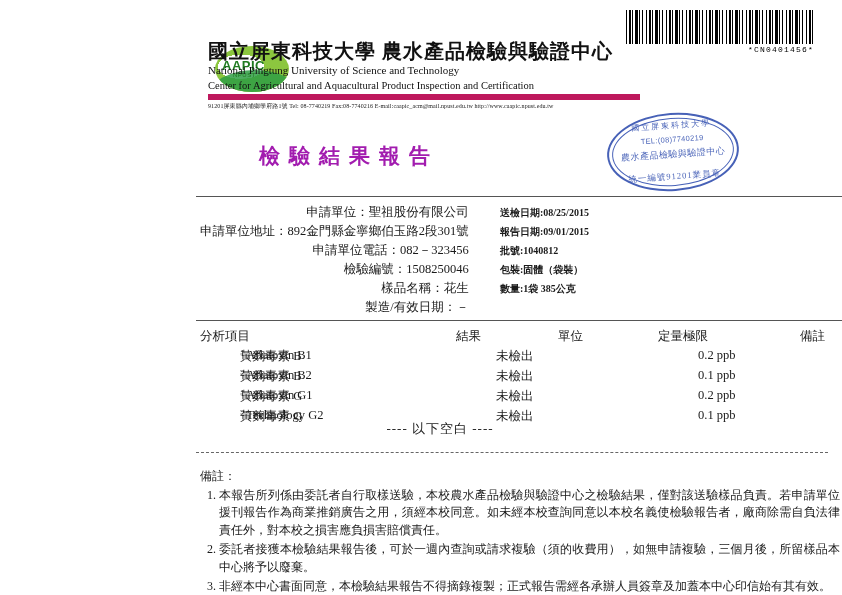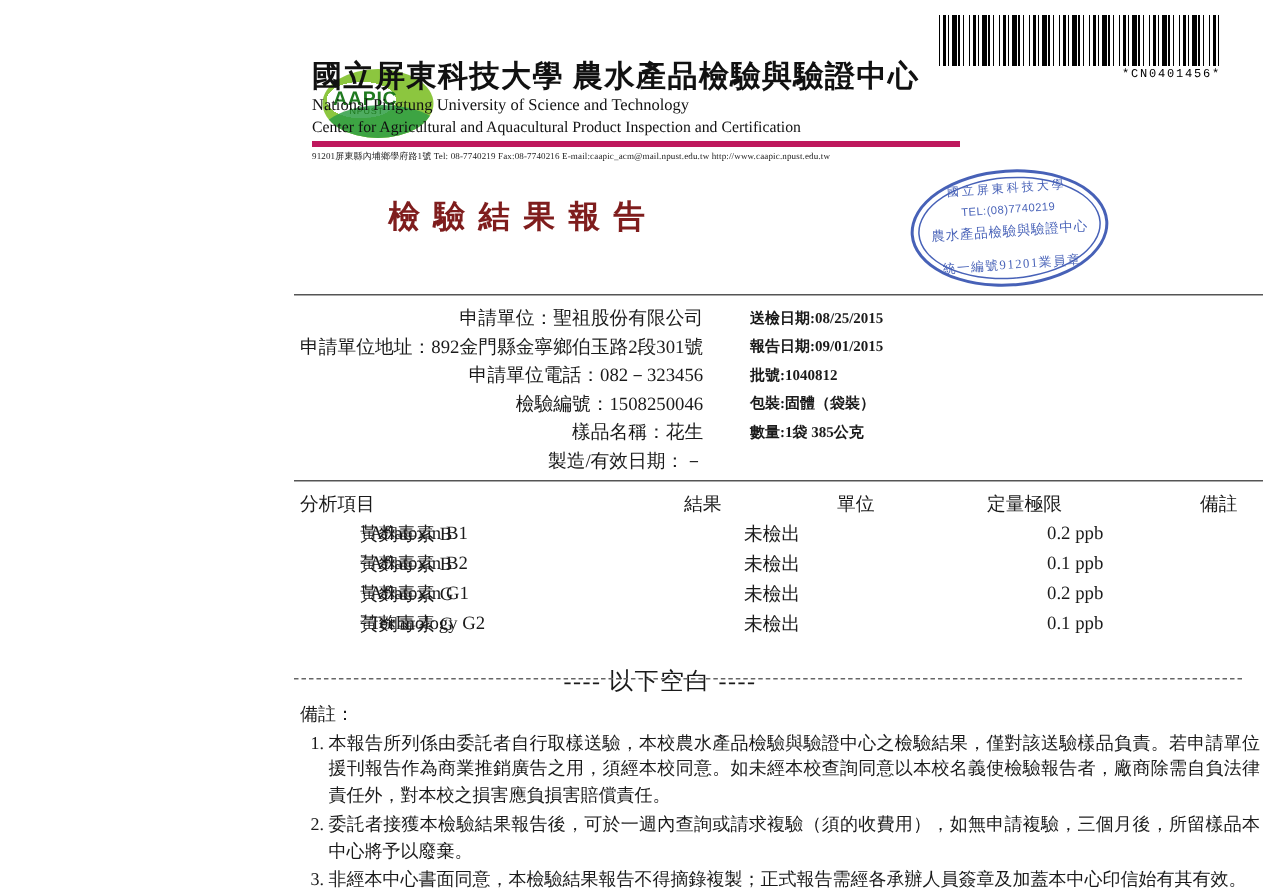--- a/index.html
+++ b/index.html
@@ -68,21 +68,21 @@
   .org-en {
     font-size: 11px;
     line-height: 1.25;
     color: #111;
     margin-top: 1px;
   }
   .org-en2 {
     font-size: 10.5px;
     line-height: 1.3;
     color: #111;
-    border-bottom: 4px solid #be185d;
+    border-bottom: 6px solid #be185d;
     padding-bottom: 2px;
     margin-top: 1px;
   }
   .org-addr {
     font-size: 6px;
     color: #222;
     margin-top: 2px;
     letter-spacing: 0.1px;
   }
 
@@ -181,27 +181,27 @@
     position: absolute;
     bottom: 6px; left: 0; right: 0;
     text-align: center;
     font-size: 8.5px;
     letter-spacing: 1px;
   }
 
   
   .doc-title {
     position: absolute;
-    left: 0; top: 130px;
+    left: 0; top: 142px;
     width: 698px;
     text-align: center;
     font-size: 21px;
     font-weight: bold;
     letter-spacing: 9px;
-    color: #7f1d1d;
+    color: #a21caf;
   }
 
   
   .rule {
     position: absolute;
     left: 196px;
     width: 648px;
     border-top: 1px solid #555;
   }
   .rule-dashed {
@@ -255,24 +255,24 @@
     position: relative;
     height: 20px;
     margin-left: 40px;
   }
   .res-row span { position: absolute; top: 0; white-space: nowrap; }
   .res-row .c-item .en { font-family: "Liberation Serif", serif; }
   .sub { font-size: 9px; vertical-align: sub; }
   .blank-note {
     position: absolute;
     left: 200px;
-    top: 444px;
+    top: 420px;
     width: 480px;
     text-align: center;
-    font-size: 16px;
+    font-size: 13px;
     letter-spacing: 1px;
   }
 
   
   .remarks {
     position: absolute;
     left: 200px;
     top: 468px;
     width: 640px;
     font-size: 12px;

